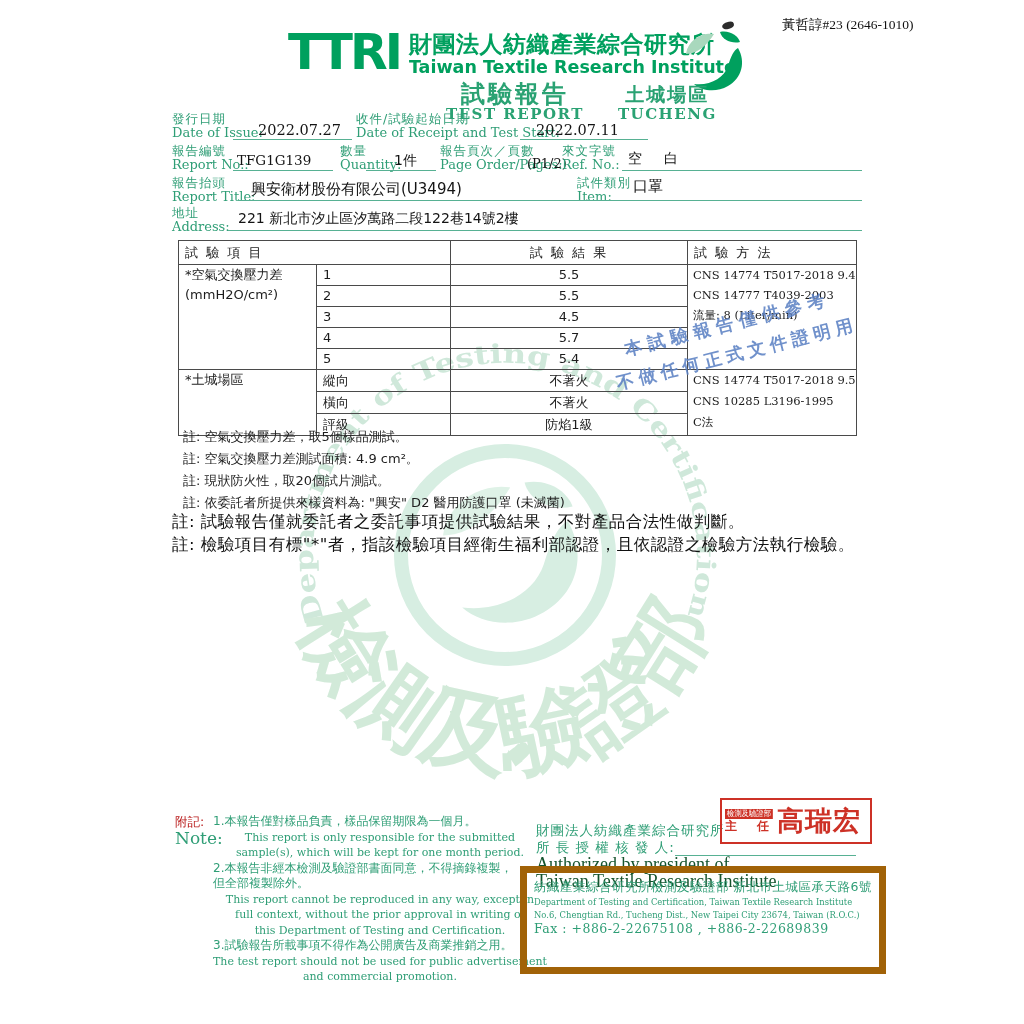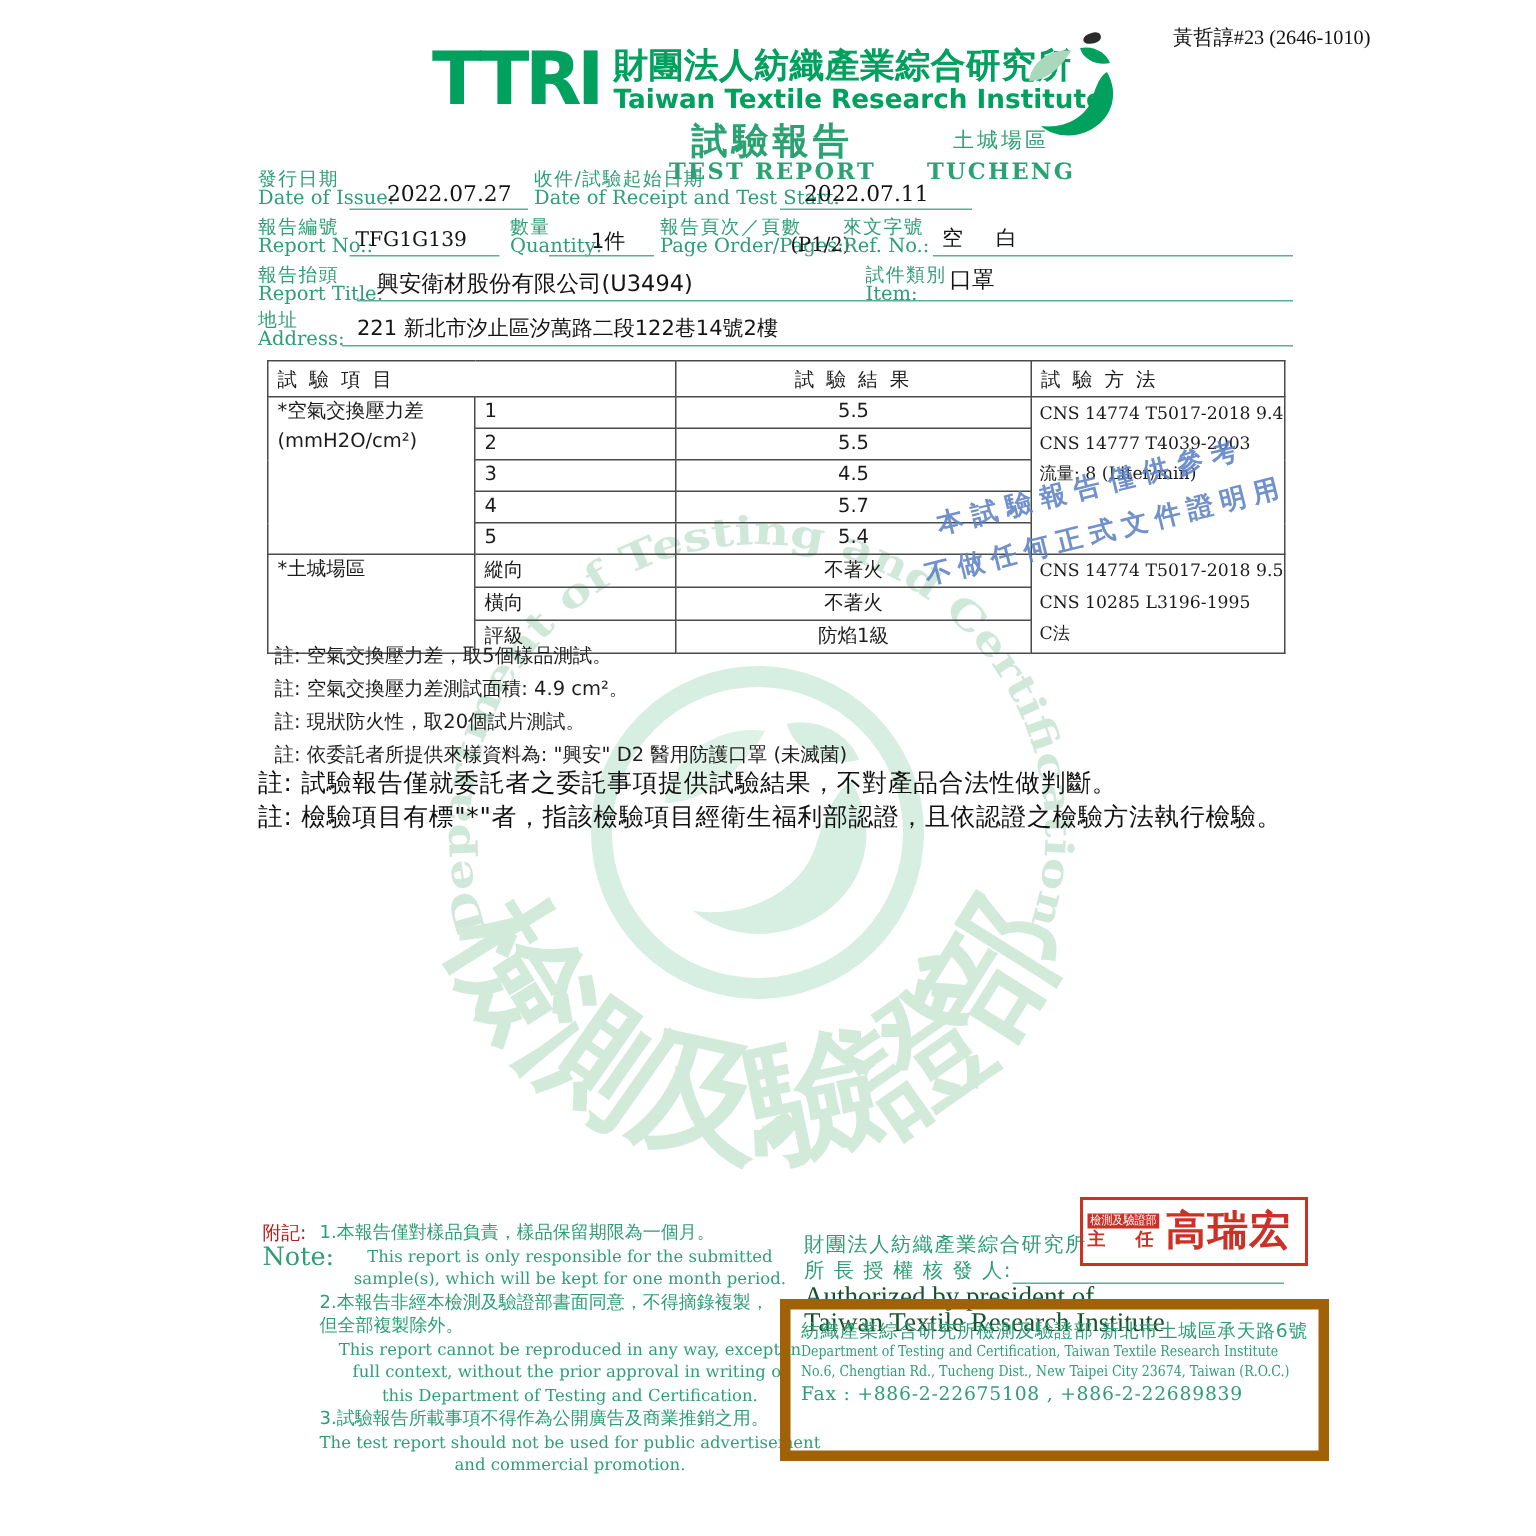--- a/index.html
+++ b/index.html
@@ -10,21 +10,21 @@
   .top-note{left:734px;top:16px;font-size:13.5px;color:#111;font-family:Liberation Serif, serif;white-space:nowrap;margin-left:48px;}
   .ink-mark{left:722px;top:22px;width:12px;height:7px;background:#2c2c2c;border-radius:60% 40% 50% 50%;transform:rotate(-12deg);}
   .logo-block{left:288px;top:30px;display:flex;align-items:flex-start;}
   .logo-ttri{font-size:49px;line-height:46px;font-weight:800;letter-spacing:-3px;color:#00a05e;}
   .logo-names{margin-left:9px;padding-top:2px;}
   .inst-zh{font-size:23px;line-height:25px;letter-spacing:0.5px;color:#00a05e;font-weight:600;}
   .inst-en{font-size:17.5px;line-height:20px;color:#00a05e;font-weight:bold;}
   .title-row{left:446px;top:82px;display:flex;gap:34px;}
   .title-col{text-align:center;}
   .title-zh{font-size:24px;line-height:24px;font-weight:bold;letter-spacing:3px;color:#2aa273;}
-  .site-zh{font-size:14px;line-height:24px;font-weight:normal;letter-spacing:2px;color:#2aa273;}
+  .site-zh{font-size:19px;line-height:24px;font-weight:bold;letter-spacing:2px;color:#2aa273;}
   .title-en{font-size:15px;line-height:17px;font-weight:bold;letter-spacing:1.5px;color:#2aa273;font-family:"DejaVu Serif",serif;}
   
   .flabel{position:absolute;line-height:13px;white-space:nowrap;}
   .flabel .zh{display:block;font-size:12.5px;color:#2f9e76;letter-spacing:1px;}
   .flabel .en{display:block;font-size:13px;color:#2f9e76;font-family:"DejaVu Serif",serif;margin-top:1px;}
   .fvalue{position:absolute;font-size:14.5px;color:#141414;font-family:"DejaVu Serif",serif;white-space:nowrap;}
   .fvalue.cjk{font-family:"DejaVu Sans",sans-serif;font-size:14px;}
   .uline{position:absolute;border-bottom:1.5px solid #57b193;height:0;}
   
   .rtable{position:absolute;left:178px;top:240px;border-collapse:collapse;table-layout:fixed;background:transparent;z-index:2;}

